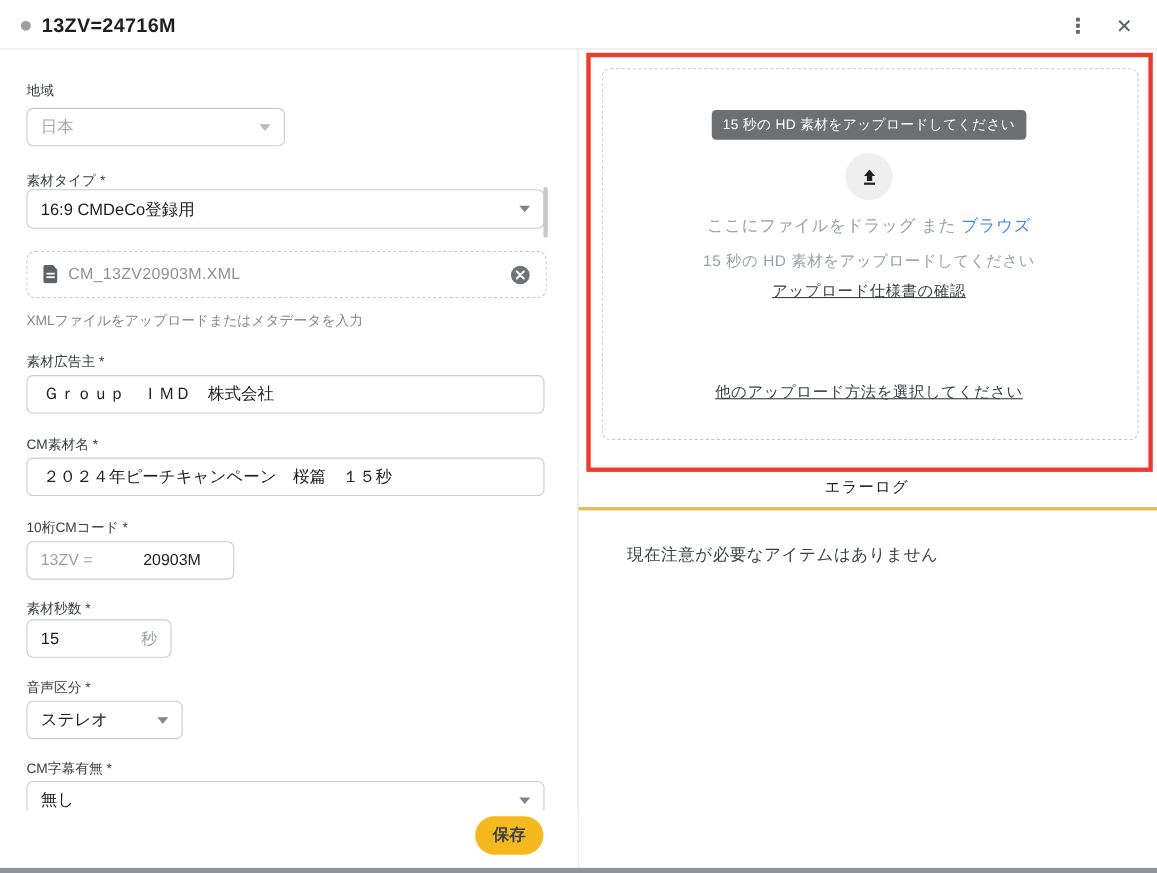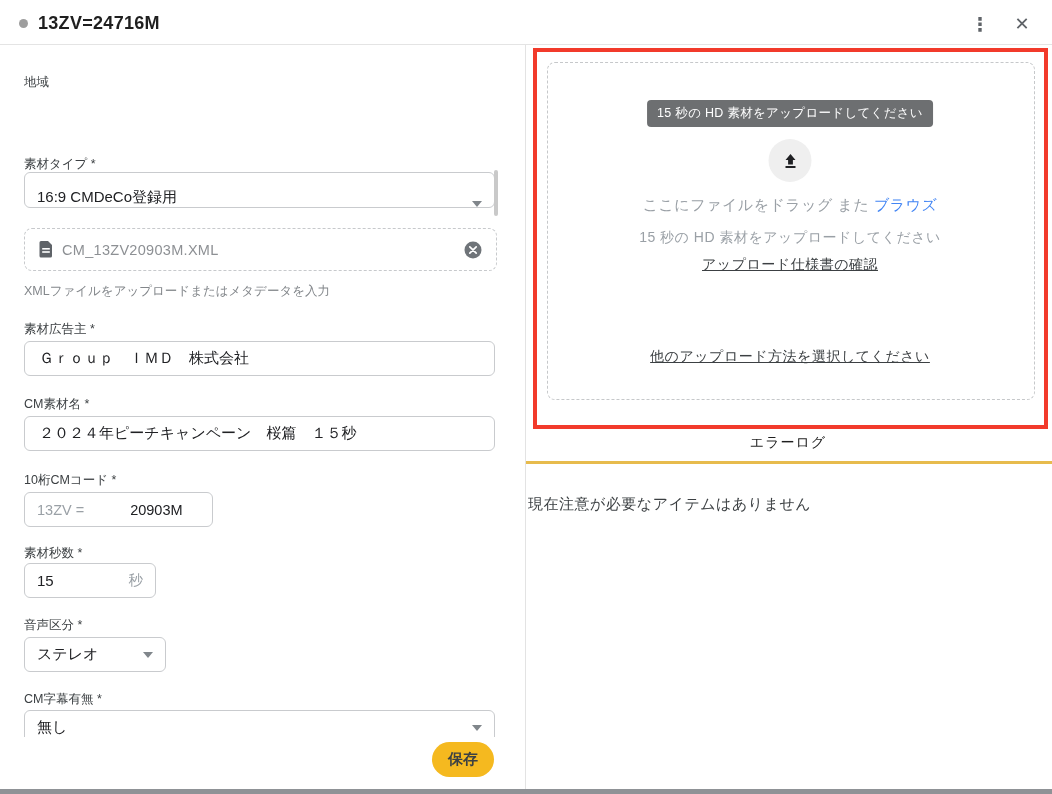--- a/index.html
+++ b/index.html
@@ -79,41 +79,45 @@
   .browse-link { color:#4285f4; cursor:pointer; }
   .hint-line { top:229px; font-size:14px; color:#9aa0a6; letter-spacing:.5px; }
   .spec-link { top:256px; font-size:14px; color:#3c4043; text-decoration:underline;
     cursor:pointer; letter-spacing:.5px; }
   .other-link { top:348px; font-size:14px; color:#3c4043; text-decoration:underline;
     cursor:pointer; letter-spacing:.5px; }
   .errlog-title { position:absolute; left:788px; top:434px; transform:translateX(-50%);
     font-size:14px; color:#1f1f1f; letter-spacing:1px; }
   .gold-divider { position:absolute; left:526px; top:461px; width:526px; height:3px;
     background:#e7bb4d; }
-  .empty-msg { position:absolute; left:528px; top:495px; font-size:15px;
+  .empty-msg { position:absolute; left:570px; top:495px; font-size:15px;
     color:#3c4043; letter-spacing:.5px; }
 </style>
 </head>
 <body>
 
 <div class="app">
 
   <div class="header">
     <span class="status-dot"></span>
     <span class="page-title">13ZV=24716M</span>
     <span class="icon-btn kebab-btn"></span>
     <span class="icon-btn close-btn"></span>
   </div>
 
   <div class="v-divider"></div>
 
   <span class="f-label" style="left:24px; top:74px;">地域</span>
+  <div class="f-box sel-disabled" style="left:24px; top:98px; width:235px; height:35px;">
+    <span>日本</span>
+    <span class="caret"></span>
+  </div>
 
   <span class="f-label" style="left:24px; top:156px;">素材タイプ *</span>
-  <div class="f-box" style="left:24px; top:172px; width:471px; height:36px;align-items:flex-end;">
+  <div class="f-box" style="left:24px; top:172px; width:471px; height:36px;">
     <span>16:9 CMDeCo登録用</span>
     <span class="caret"></span>
   </div>
 
   <div class="chip">
     <span style="display:flex;">
       <svg width="14" height="17" viewBox="0 0 14 17">
           <path d="M2 0 h7 l4 4 v11 a1.5 1.5 0 0 1 -1.5 1.5 h-9.5 a1.5 1.5 0 0 1 -1.5 -1.5 v-13.5 a1.5 1.5 0 0 1 1.5 -1.5 z" fill="#5f6368"></path>
           <rect x="3.2" y="7" width="7.6" height="1.6" fill="#fff"></rect>
           <rect x="3.2" y="10.2" width="7.6" height="1.6" fill="#fff"></rect>

